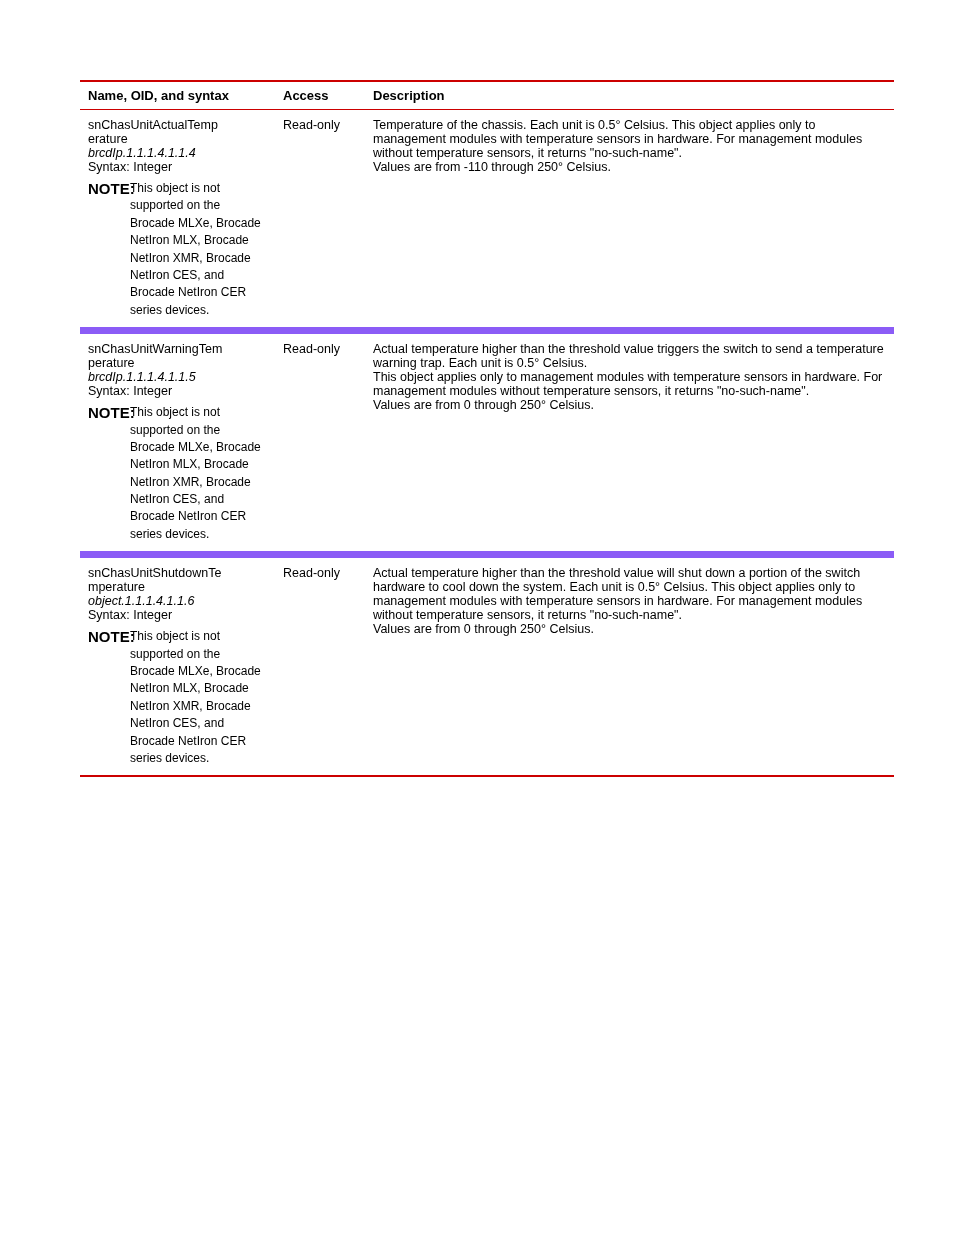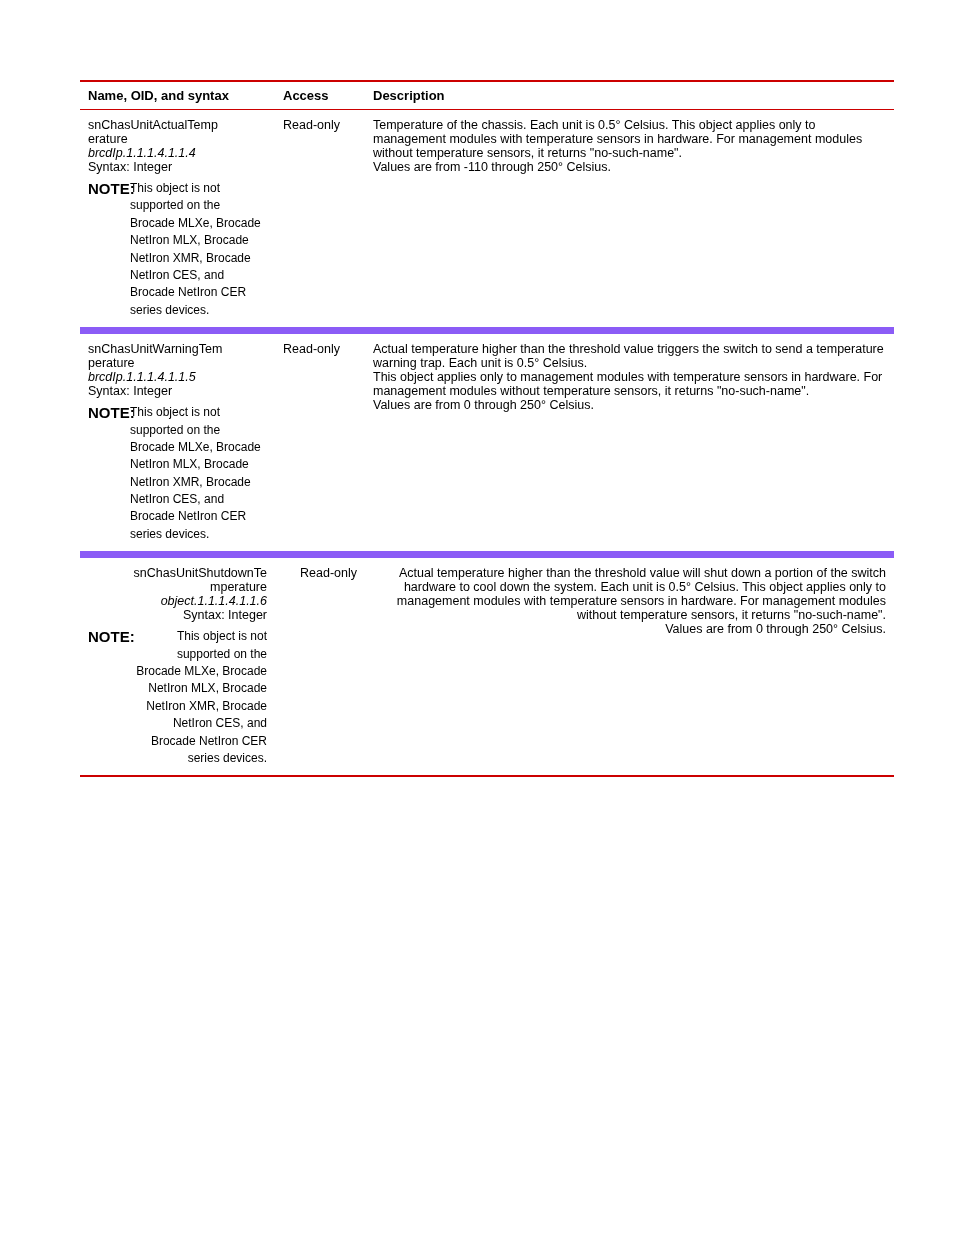--- a/index.html
+++ b/index.html
@@ -48,21 +48,20 @@
       background: #fff;
     }
     tbody tr td {
       padding: 8px 8px;
       vertical-align: top;
       font-size: 12.5px;
       border-bottom: 7px solid #8b5cf6;
     }
     tbody tr:last-child td {
       border-bottom: 2px solid #cc0000;
-      text-align: right;
     }
 
     .name-col {
       width: 195px;
       margin-top: 41px;
     }
     .access-col {
       width: 90px;
     }
     .desc-col {

